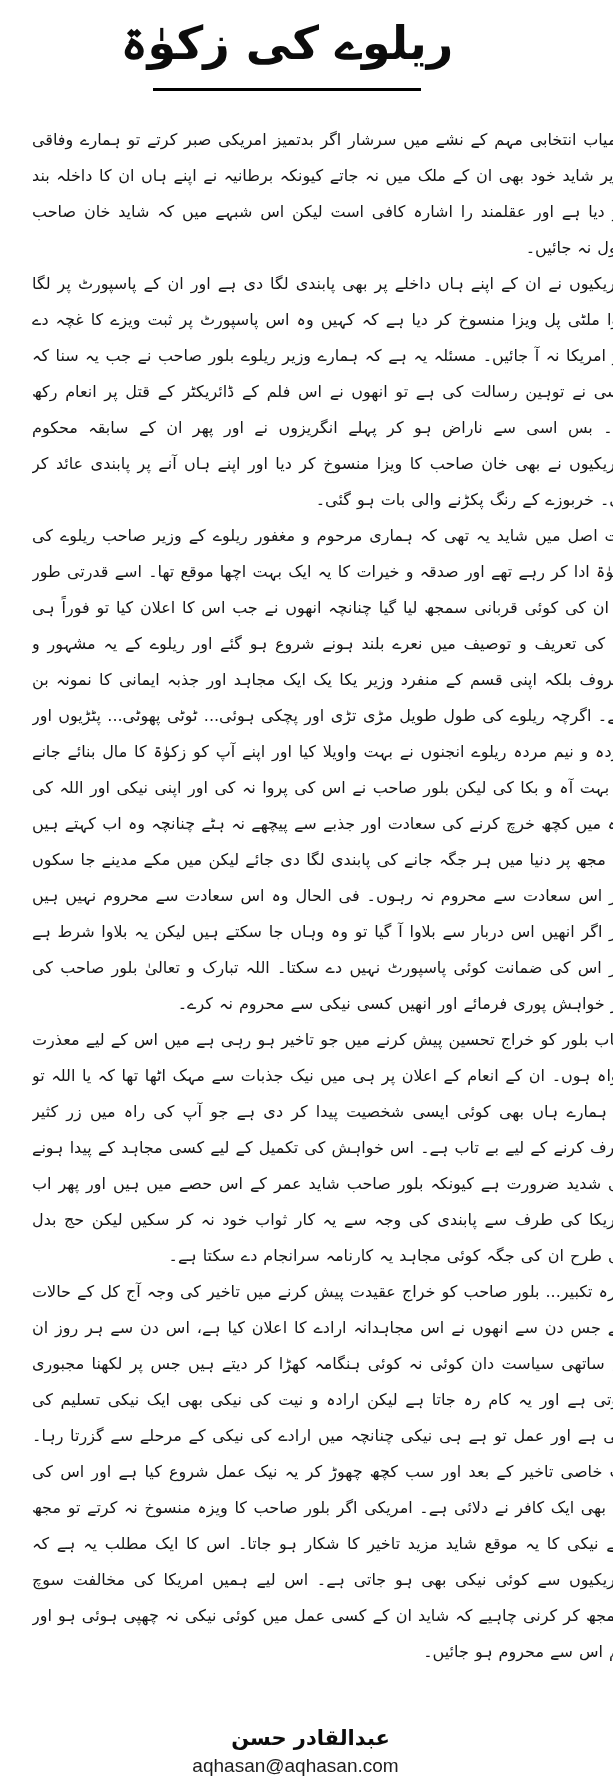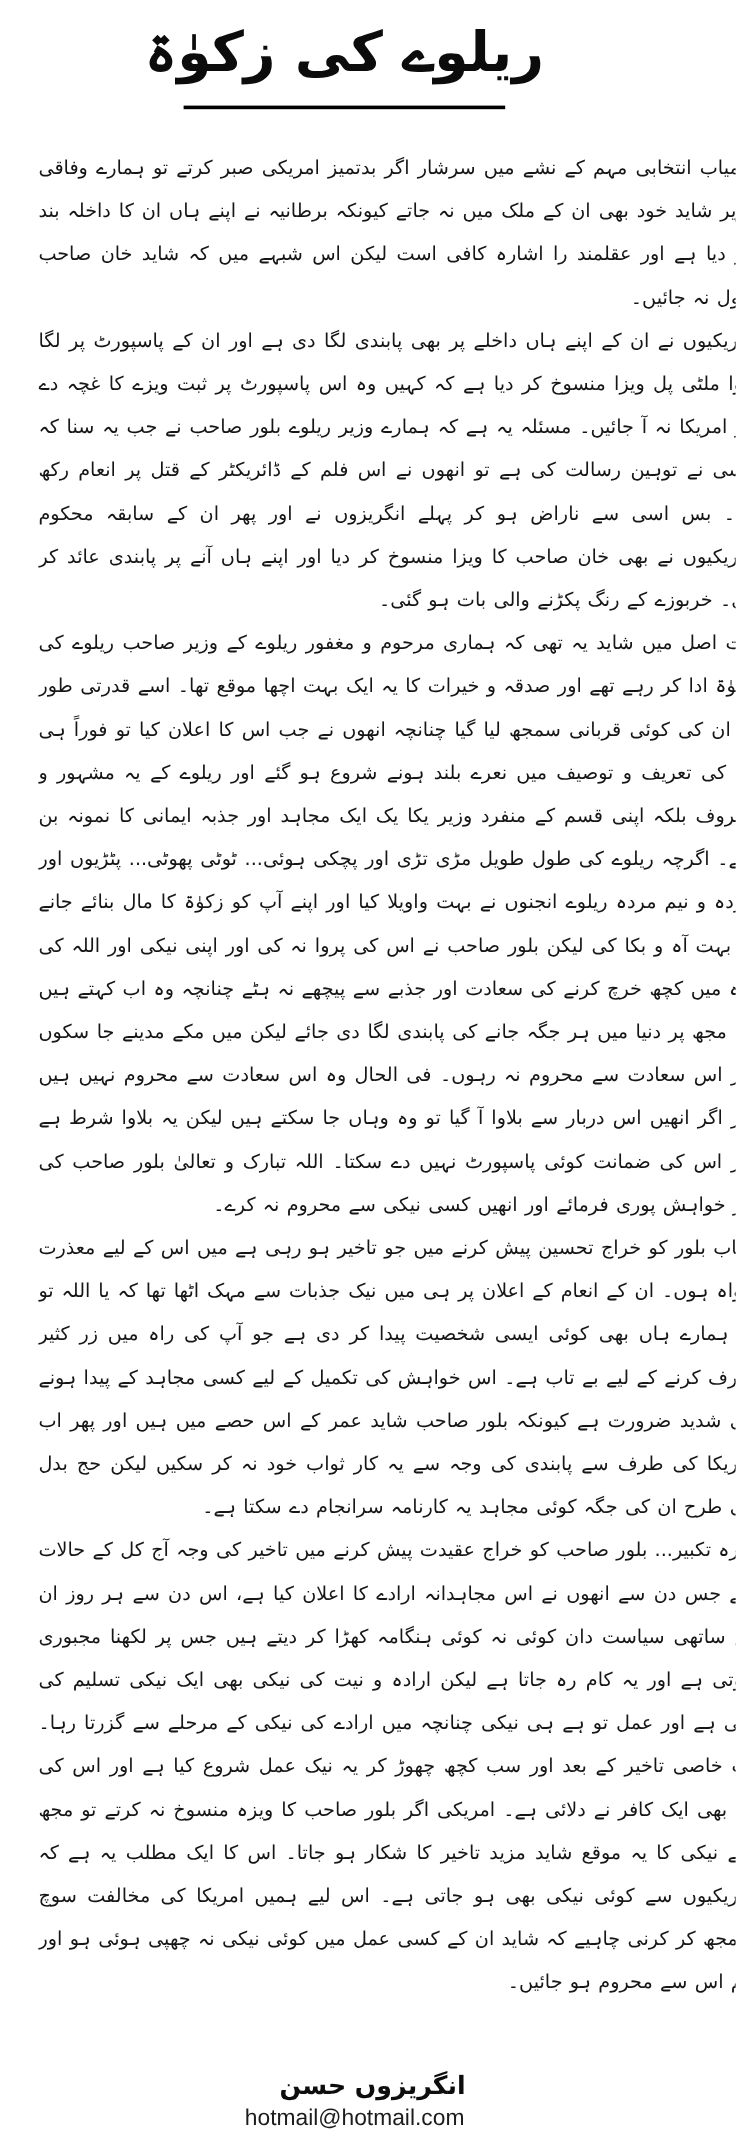--- a/index.html
+++ b/index.html
@@ -93,17 +93,17 @@
   <div class="article">
     <p>کامیاب انتخابی مہم کے نشے میں سرشار اگر بدتمیز امریکی صبر کرتے تو ہمارے وفاقی وزیر شاید خود بھی ان کے ملک میں نہ جاتے کیونکہ برطانیہ نے اپنے ہاں ان کا داخلہ بند کر دیا ہے اور عقلمند را اشارہ کافی است لیکن اس شبہے میں کہ شاید خان صاحب بھول نہ جائیں۔</p>
     <p>امریکیوں نے ان کے اپنے ہاں داخلے پر بھی پابندی لگا دی ہے اور ان کے پاسپورٹ پر لگا ہوا ملٹی پل ویزا منسوخ کر دیا ہے کہ کہیں وہ اس پاسپورٹ پر ثبت ویزے کا غچہ دے کر امریکا نہ آ جائیں۔ مسئلہ یہ ہے کہ ہمارے وزیر ریلوے بلور صاحب نے جب یہ سنا کہ کسی نے توہین رسالت کی ہے تو انھوں نے اس فلم کے ڈائریکٹر کے قتل پر انعام رکھ دیا۔ بس اسی سے ناراض ہو کر پہلے انگریزوں نے اور پھر ان کے سابقہ محکوم امریکیوں نے بھی خان صاحب کا ویزا منسوخ کر دیا اور اپنے ہاں آنے پر پابندی عائد کر دی۔ خربوزے کے رنگ پکڑنے والی بات ہو گئی۔</p>
     <p>بات اصل میں شاید یہ تھی کہ ہماری مرحوم و مغفور ریلوے کے وزیر صاحب ریلوے کی زکوٰۃ ادا کر رہے تھے اور صدقہ و خیرات کا یہ ایک بہت اچھا موقع تھا۔ اسے قدرتی طور پر ان کی کوئی قربانی سمجھ لیا گیا چنانچہ انھوں نے جب اس کا اعلان کیا تو فوراً ہی ان کی تعریف و توصیف میں نعرے بلند ہونے شروع ہو گئے اور ریلوے کے یہ مشہور و معروف بلکہ اپنی قسم کے منفرد وزیر یکا یک ایک مجاہد اور جذبہ ایمانی کا نمونہ بن گئے۔ اگرچہ ریلوے کی طول طویل مڑی تڑی اور پچکی ہوئی... ٹوٹی پھوٹی... پٹڑیوں اور مردہ و نیم مردہ ریلوے انجنوں نے بہت واویلا کیا اور اپنے آپ کو زکوٰۃ کا مال بنائے جانے پر بہت آہ و بکا کی لیکن بلور صاحب نے اس کی پروا نہ کی اور اپنی نیکی اور اللہ کی راہ میں کچھ خرچ کرنے کی سعادت اور جذبے سے پیچھے نہ ہٹے چنانچہ وہ اب کہتے ہیں کہ مجھ پر دنیا میں ہر جگہ جانے کی پابندی لگا دی جائے لیکن میں مکے مدینے جا سکوں اور اس سعادت سے محروم نہ رہوں۔ فی الحال وہ اس سعادت سے محروم نہیں ہیں اور اگر انھیں اس دربار سے بلاوا آ گیا تو وہ وہاں جا سکتے ہیں لیکن یہ بلاوا شرط ہے اور اس کی ضمانت کوئی پاسپورٹ نہیں دے سکتا۔ اللہ تبارک و تعالیٰ بلور صاحب کی ہر خواہش پوری فرمائے اور انھیں کسی نیکی سے محروم نہ کرے۔</p>
     <p>جناب بلور کو خراج تحسین پیش کرنے میں جو تاخیر ہو رہی ہے میں اس کے لیے معذرت خواہ ہوں۔ ان کے انعام کے اعلان پر ہی میں نیک جذبات سے مہک اٹھا تھا کہ یا اللہ تو نے ہمارے ہاں بھی کوئی ایسی شخصیت پیدا کر دی ہے جو آپ کی راہ میں زر کثیر صرف کرنے کے لیے بے تاب ہے۔ اس خواہش کی تکمیل کے لیے کسی مجاہد کے پیدا ہونے کی شدید ضرورت ہے کیونکہ بلور صاحب شاید عمر کے اس حصے میں ہیں اور پھر اب امریکا کی طرف سے پابندی کی وجہ سے یہ کار ثواب خود نہ کر سکیں لیکن حج بدل کی طرح ان کی جگہ کوئی مجاہد یہ کارنامہ سرانجام دے سکتا ہے۔</p>
     <p>نعرہ تکبیر... بلور صاحب کو خراج عقیدت پیش کرنے میں تاخیر کی وجہ آج کل کے حالات تھے جس دن سے انھوں نے اس مجاہدانہ ارادے کا اعلان کیا ہے، اس دن سے ہر روز ان کے ساتھی سیاست دان کوئی نہ کوئی ہنگامہ کھڑا کر دیتے ہیں جس پر لکھنا مجبوری ہوتی ہے اور یہ کام رہ جاتا ہے لیکن ارادہ و نیت کی نیکی بھی ایک نیکی تسلیم کی گئی ہے اور عمل تو ہے ہی نیکی چنانچہ میں ارادے کی نیکی کے مرحلے سے گزرتا رہا۔ اب خاصی تاخیر کے بعد اور سب کچھ چھوڑ کر یہ نیک عمل شروع کیا ہے اور اس کی یاد بھی ایک کافر نے دلائی ہے۔ امریکی اگر بلور صاحب کا ویزہ منسوخ نہ کرتے تو مجھ سے نیکی کا یہ موقع شاید مزید تاخیر کا شکار ہو جاتا۔ اس کا ایک مطلب یہ ہے کہ امریکیوں سے کوئی نیکی بھی ہو جاتی ہے۔ اس لیے ہمیں امریکا کی مخالفت سوچ سمجھ کر کرنی چاہیے کہ شاید ان کے کسی عمل میں کوئی نیکی نہ چھپی ہوئی ہو اور ہم اس سے محروم ہو جائیں۔</p>
 
   </div>
 
   <div class="signature">
-    <div class="author">انگریزوں حسن</div>
-    <div class="email">hotmail@hotmail.com</div>
+    <div class="author">عبدالقادر حسن</div>
+    <div class="email">aqhasan@aqhasan.com</div>
   </div>
 
 </div>
 
 </body></html>

